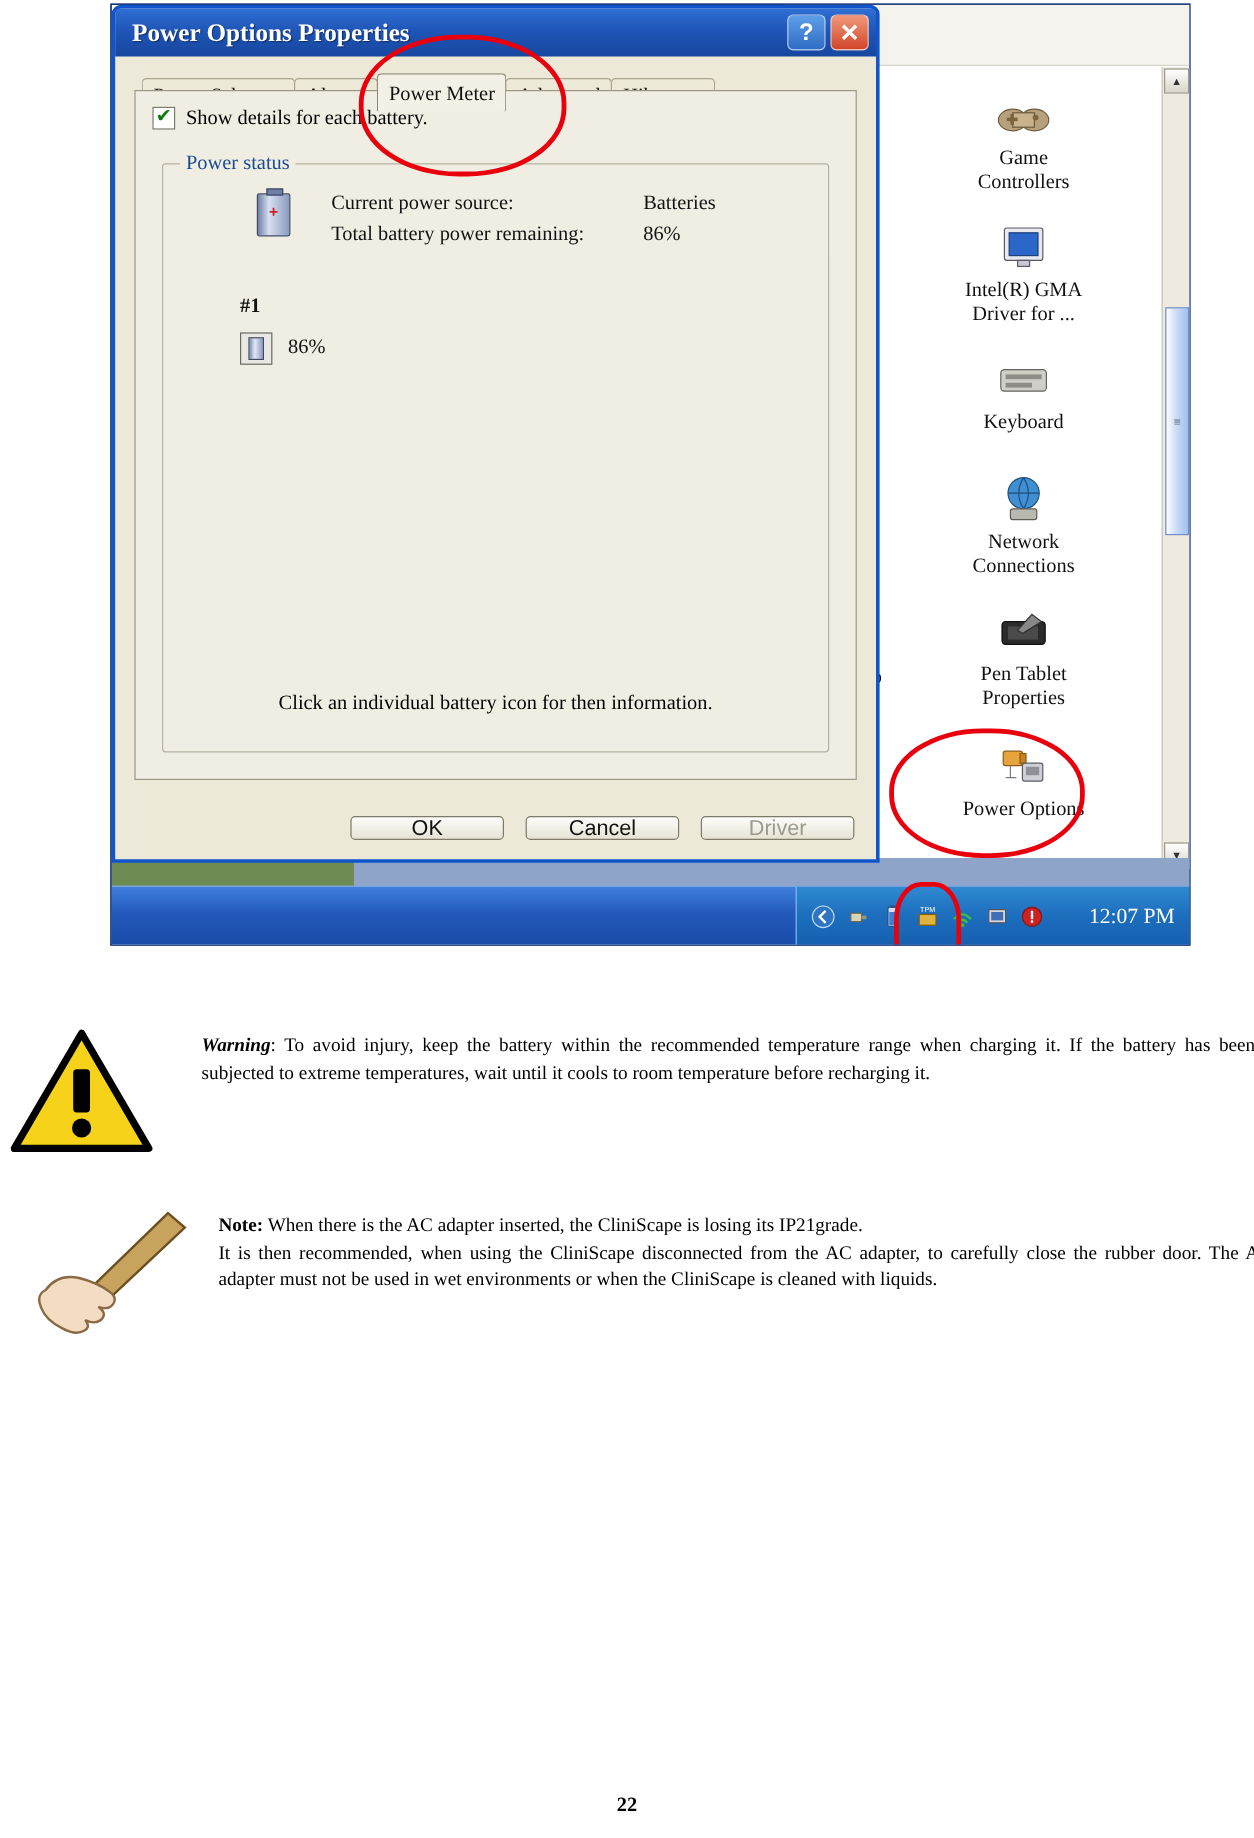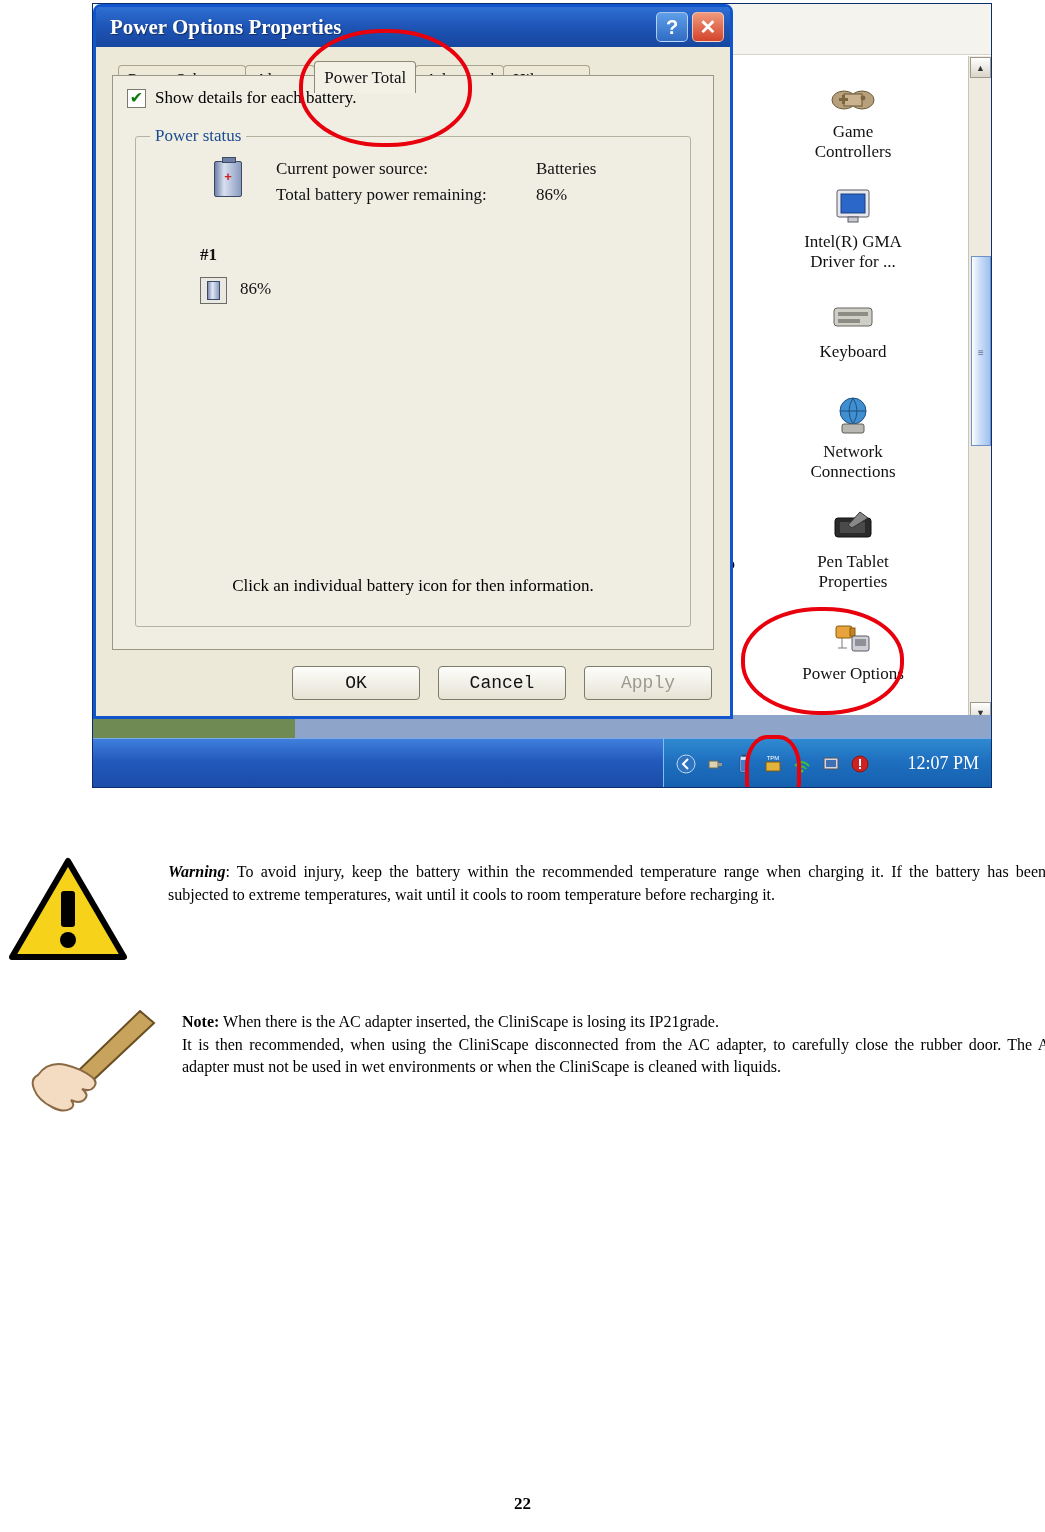--- a/index.html
+++ b/index.html
@@ -298,27 +298,27 @@
     font-size: 17px;
     font-family: "Liberation Serif", serif;
   }
   
   #dlg-buttons {
     position: absolute;
     right: 18px; bottom: 16px;
     display: flex; gap: 18px;
   }
   .dlg-btn {
-    width: 128px; height: 34px;
+    width: 128px; height: 20px;
     background: linear-gradient(#fdfdfb, #e6e3d4);
     border: 1px solid #7d7a6a;
     border-radius: 4px;
     display: flex; align-items: center; justify-content: center;
     font-size: 18px;
-    font-family: Liberation Mono, monospace;
+    font-family: Liberation Sans, sans-serif;
     color: #111;
     box-sizing: border-box;
     margin-top: 21px;
   }
   .dlg-btn.disabled { color: #9c9a8d; }
 
   
   .ring {
     position: absolute;
     border: 4px solid #e8000d;
@@ -504,21 +504,21 @@
     <div id="dlg-title">
       <span id="dlg-title-text">Power Options Properties</span>
       <span class="title-btn" id="btn-help">?</span>
       <span class="title-btn" id="btn-close">✕</span>
     </div>
 
     <div id="dlg-body">
       <div id="tabs">
         <div class="tab">Power Schemes</div>
         <div class="tab">Alarms</div>
-        <div class="tab active">Power Total</div>
+        <div class="tab active">Power Meter</div>
         <div class="tab">Advanced</div>
         <div class="tab">Hibernate</div>
       </div>
     </div>
 
     <div id="tab-page">
       <div class="chk-row">
         <span class="checkbox">✔</span>
         <span>Show details for each battery.</span>
       </div>
@@ -546,21 +546,21 @@
         </div>
         <div class="status-line" style="left:104px; top:142px;">86%</div>
 
         <div id="click-hint">Click an individual battery icon for then information.</div>
       </div>
     </div>
 
     <div id="dlg-buttons">
       <div class="dlg-btn">OK</div>
       <div class="dlg-btn">Cancel</div>
-      <div class="dlg-btn disabled">Apply</div>
+      <div class="dlg-btn disabled">Driver</div>
     </div>
   </div>
 
   <div class="ring" id="ring-tab"></div>
   <div class="ring" id="ring-power"></div>
   <div class="ring" id="ring-tray"></div>
 </div>
 
 <div id="warning-block">
   <svg id="warn-icon" viewBox="0 0 120 108">

